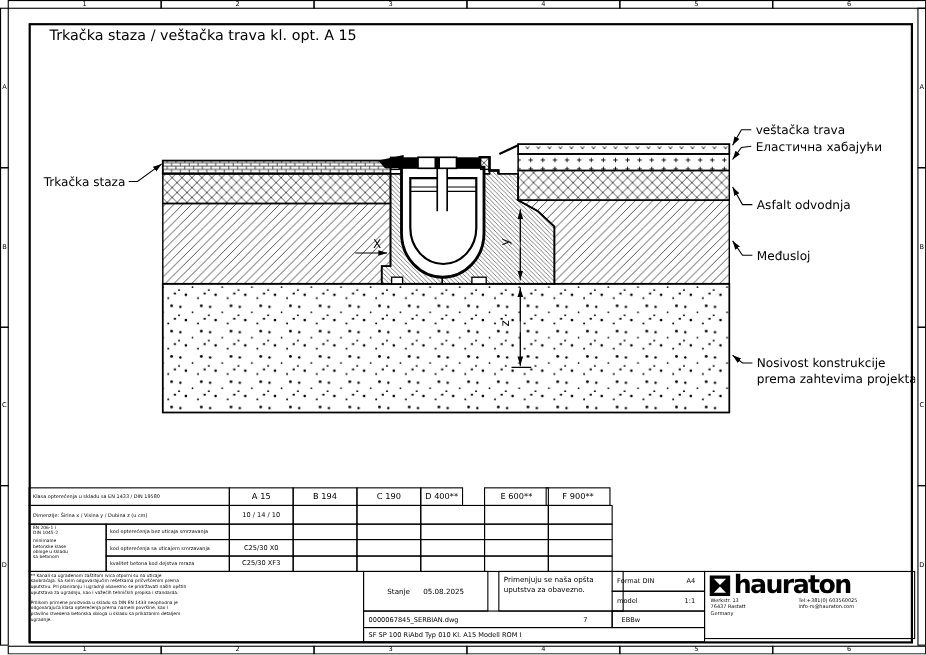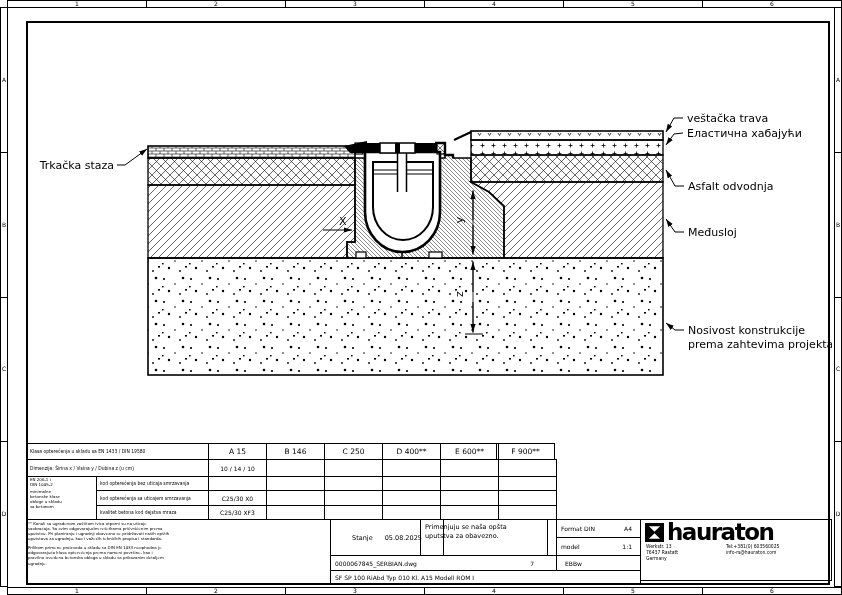--- a/index.html
+++ b/index.html
@@ -104,20 +104,21 @@
       <span>C</span>
     </div>
   <div class="rcell">
       <span>D</span>
     </div>
 </div>
 
 <div class="frame"></div>
 
 <div class="title">
+  <div>Trkačka staza / veštačka trava kl. opt. A 15</div>
 </div>
 
 <svg class="abs" style="left:26px;top:22px" width="806" height="421" viewBox="0 0 806 421">
   <defs>
     <pattern id="brick" width="8" height="6" patternUnits="userSpaceOnUse">
       <path d="M0,0H8 M0,6H8 M2,0V3 M6,3V6 M0,3H8" stroke="#000" stroke-width="0.6" fill="none"></path>
     </pattern>
     <pattern id="xhatch" width="9" height="9" patternUnits="userSpaceOnUse">
       <path d="M0,9L9,0 M0,0L9,9" stroke="#000" stroke-width="0.6" fill="none"></path>
     </pattern>
@@ -237,26 +238,26 @@
     <span class="sc56">kod opterećenja sa uticajem smrzavanja</span>
   </div>
   <div class="cell pad" style="left:70px;top:62px;width:113px;height:15px">
     <span class="sc56">kvalitet betona kod dejstva mraza</span>
   </div>
 
   <div class="cell center f75" style="left:182px;top:0;width:59px;height:17px">
       <span>A 15</span>
     </div>
   <div class="cell center f75" style="left:240px;top:0;width:59px;height:17px">
-      <span>B 146</span>
+      <span>B 194</span>
     </div>
   <div class="cell center f75" style="left:298px;top:0;width:59px;height:17px">
-      <span>C 250</span>
-    </div>
-  <div class="cell center f75" style="left:356px;top:0;width:59px;height:17px">
+      <span>C 190</span>
+    </div>
+  <div class="cell center f75" style="left:356px;top:0;width:39px;height:17px">
       <span>D 400**</span>
     </div>
   <div class="cell center f75" style="left:414px;top:0;width:59px;height:17px">
       <span>E 600**</span>
     </div>
   <div class="cell center f75" style="left:470px;top:0;width:59px;height:17px">
       <span>F 900**</span>
     </div>
 
   <div class="cell center f6" style="left:182px;top:16px;width:59px;height:18px">
@@ -300,21 +301,21 @@
       <p>Prilikom primene proizvoda u skladu sa DIN EN 1433 neophodna je odgovarajuća klasa opterećenja prema nameni površine, kao i pravilno izvedena betonska obloga u skladu sa prikazanim detaljem ugradnje.</p>
     </div>
   </div>
 
   <div class="cell center f65" style="left:304px;top:76px;width:114px;height:37px">
     <span>Stanje</span>
     <span style="width:12px"></span>
     <span>05.08.2025</span>
   </div>
 
-  <div class="cell top f65" style="left:394px;top:76px;width:128px;height:37px">
+  <div class="cell top f65" style="left:427px;top:76px;width:114px;height:37px">
     <div style="padding:3px 0 0 4px;line-height:9px">
       <div>Primenjuju se naša opšta</div>
       <div>uputstva za obavezno.</div>
     </div>
   </div>
 
   <div class="cell f6" style="left:530px;top:76px;width:85px;height:19px;justify-content:space-between;padding:0 8px 0 4px">
     <span>Format DIN</span>
     <span>A4</span>
   </div>

